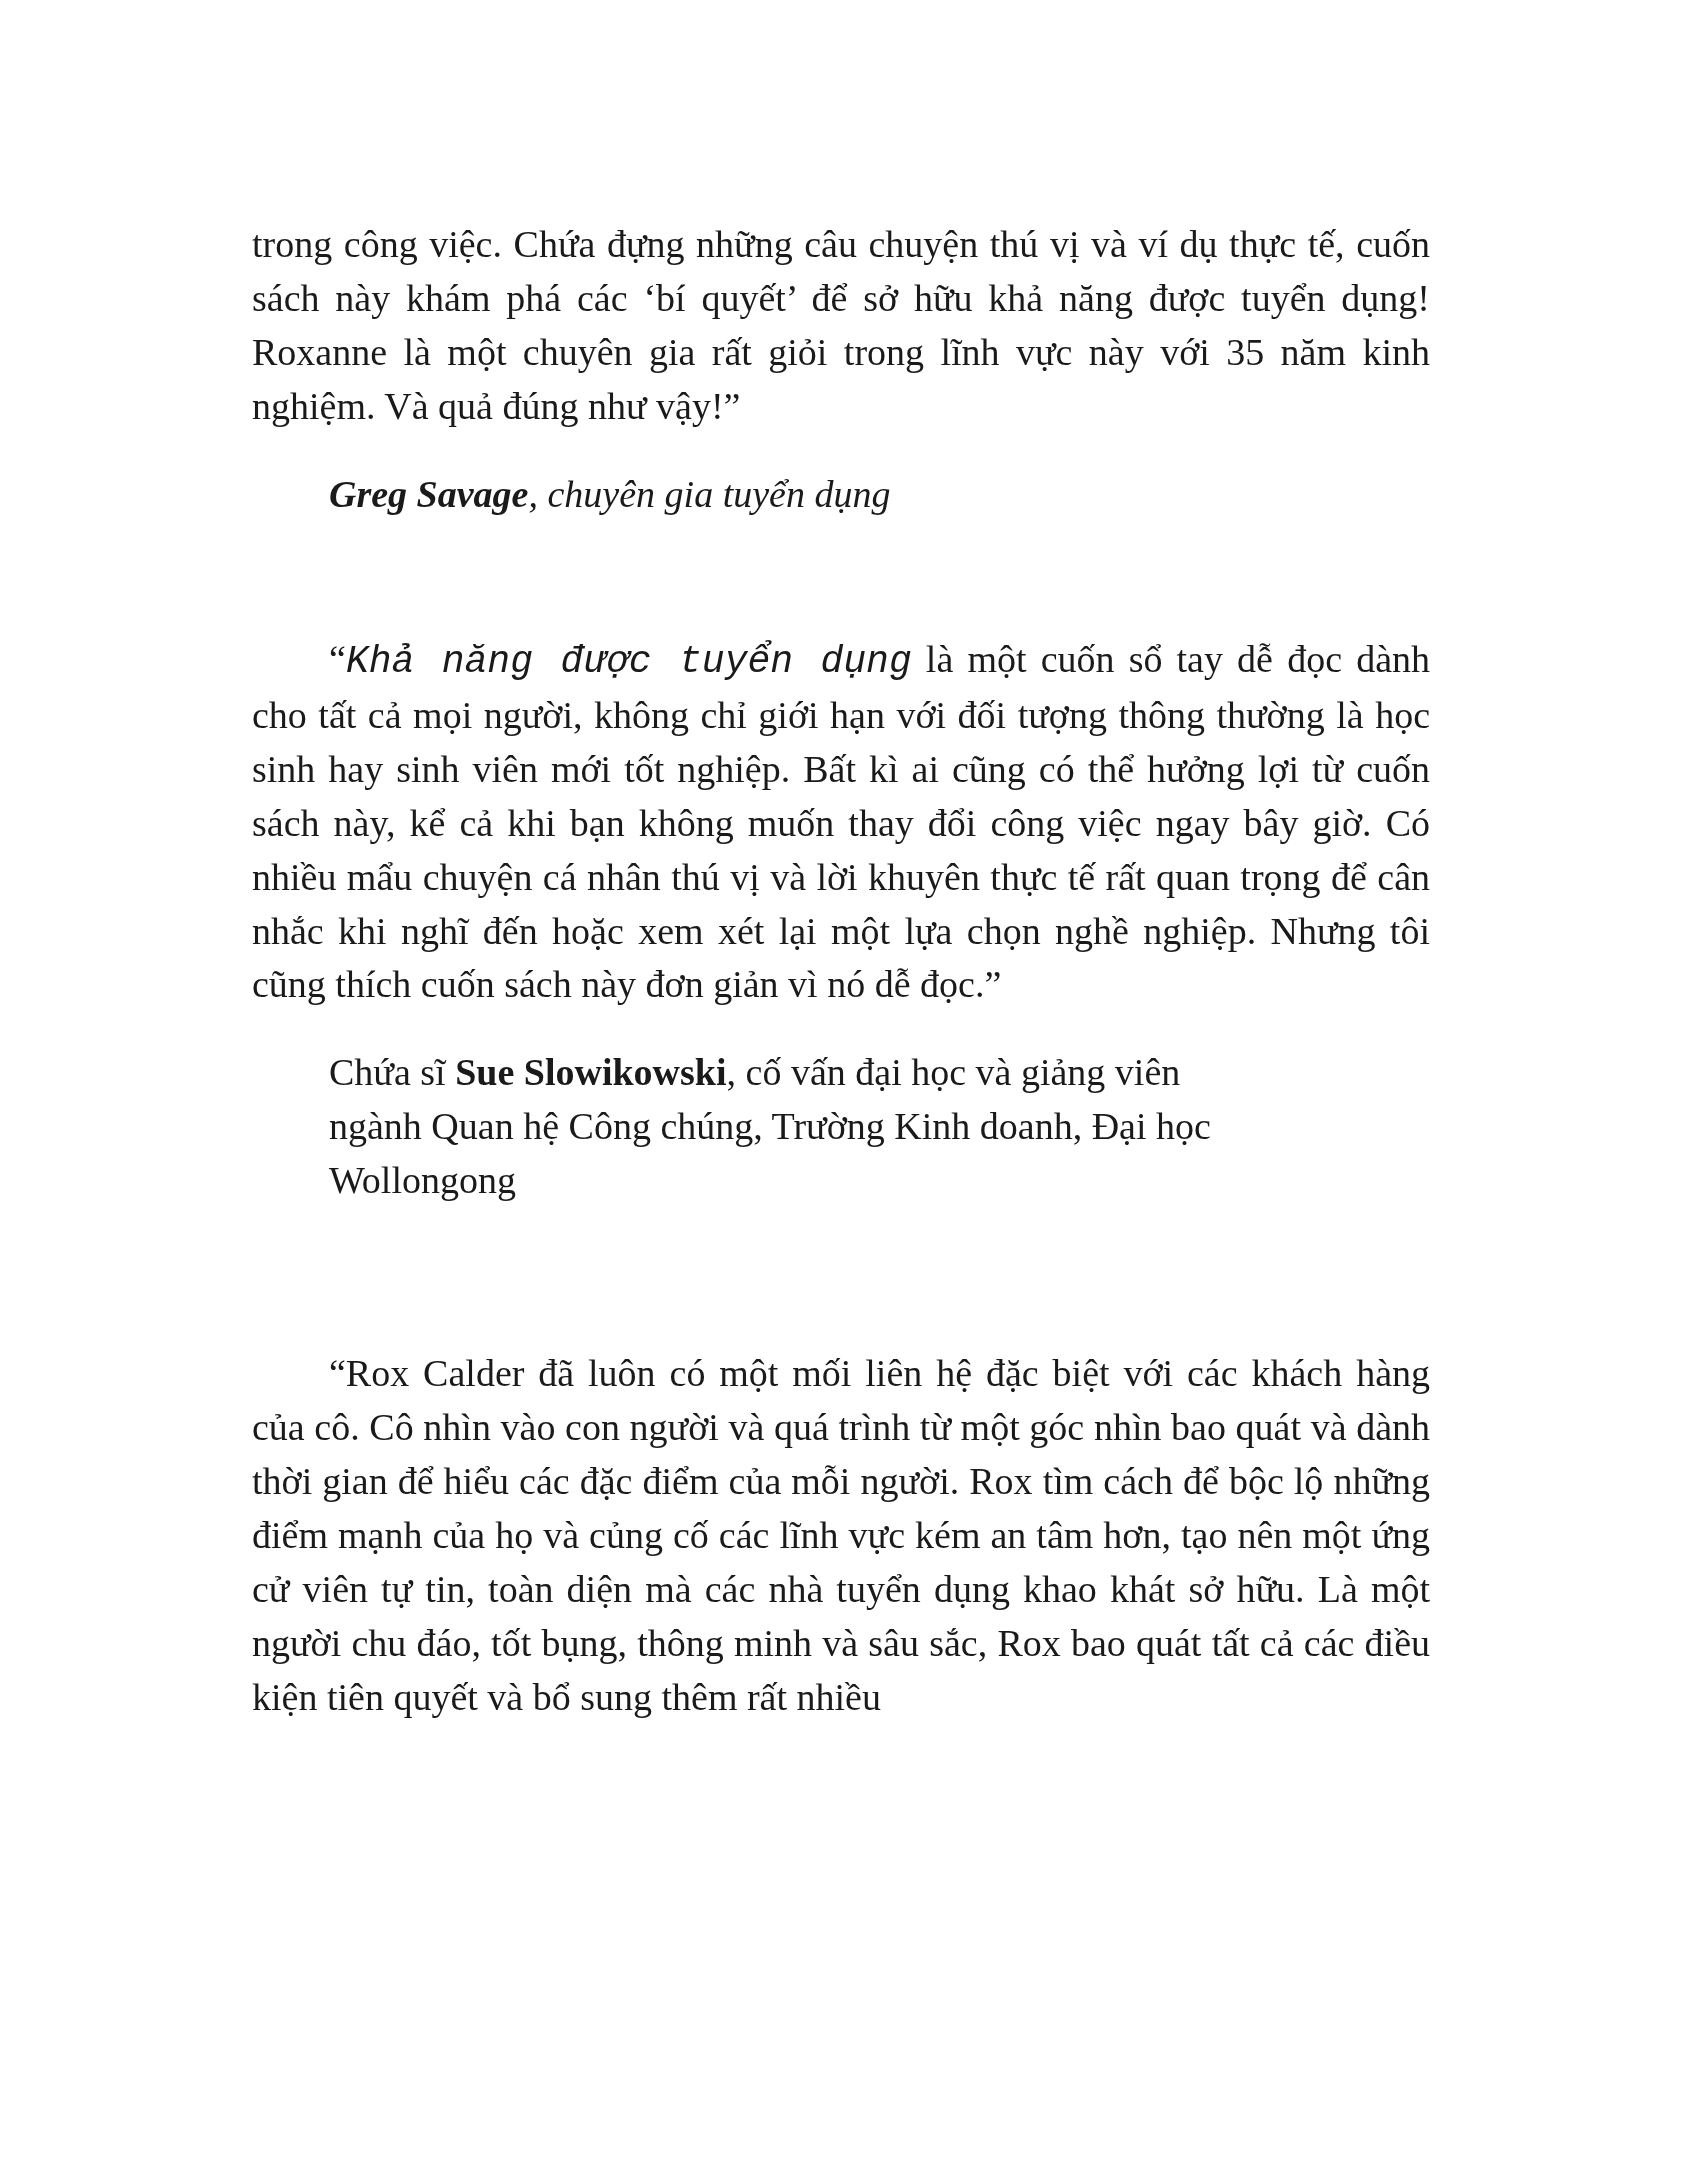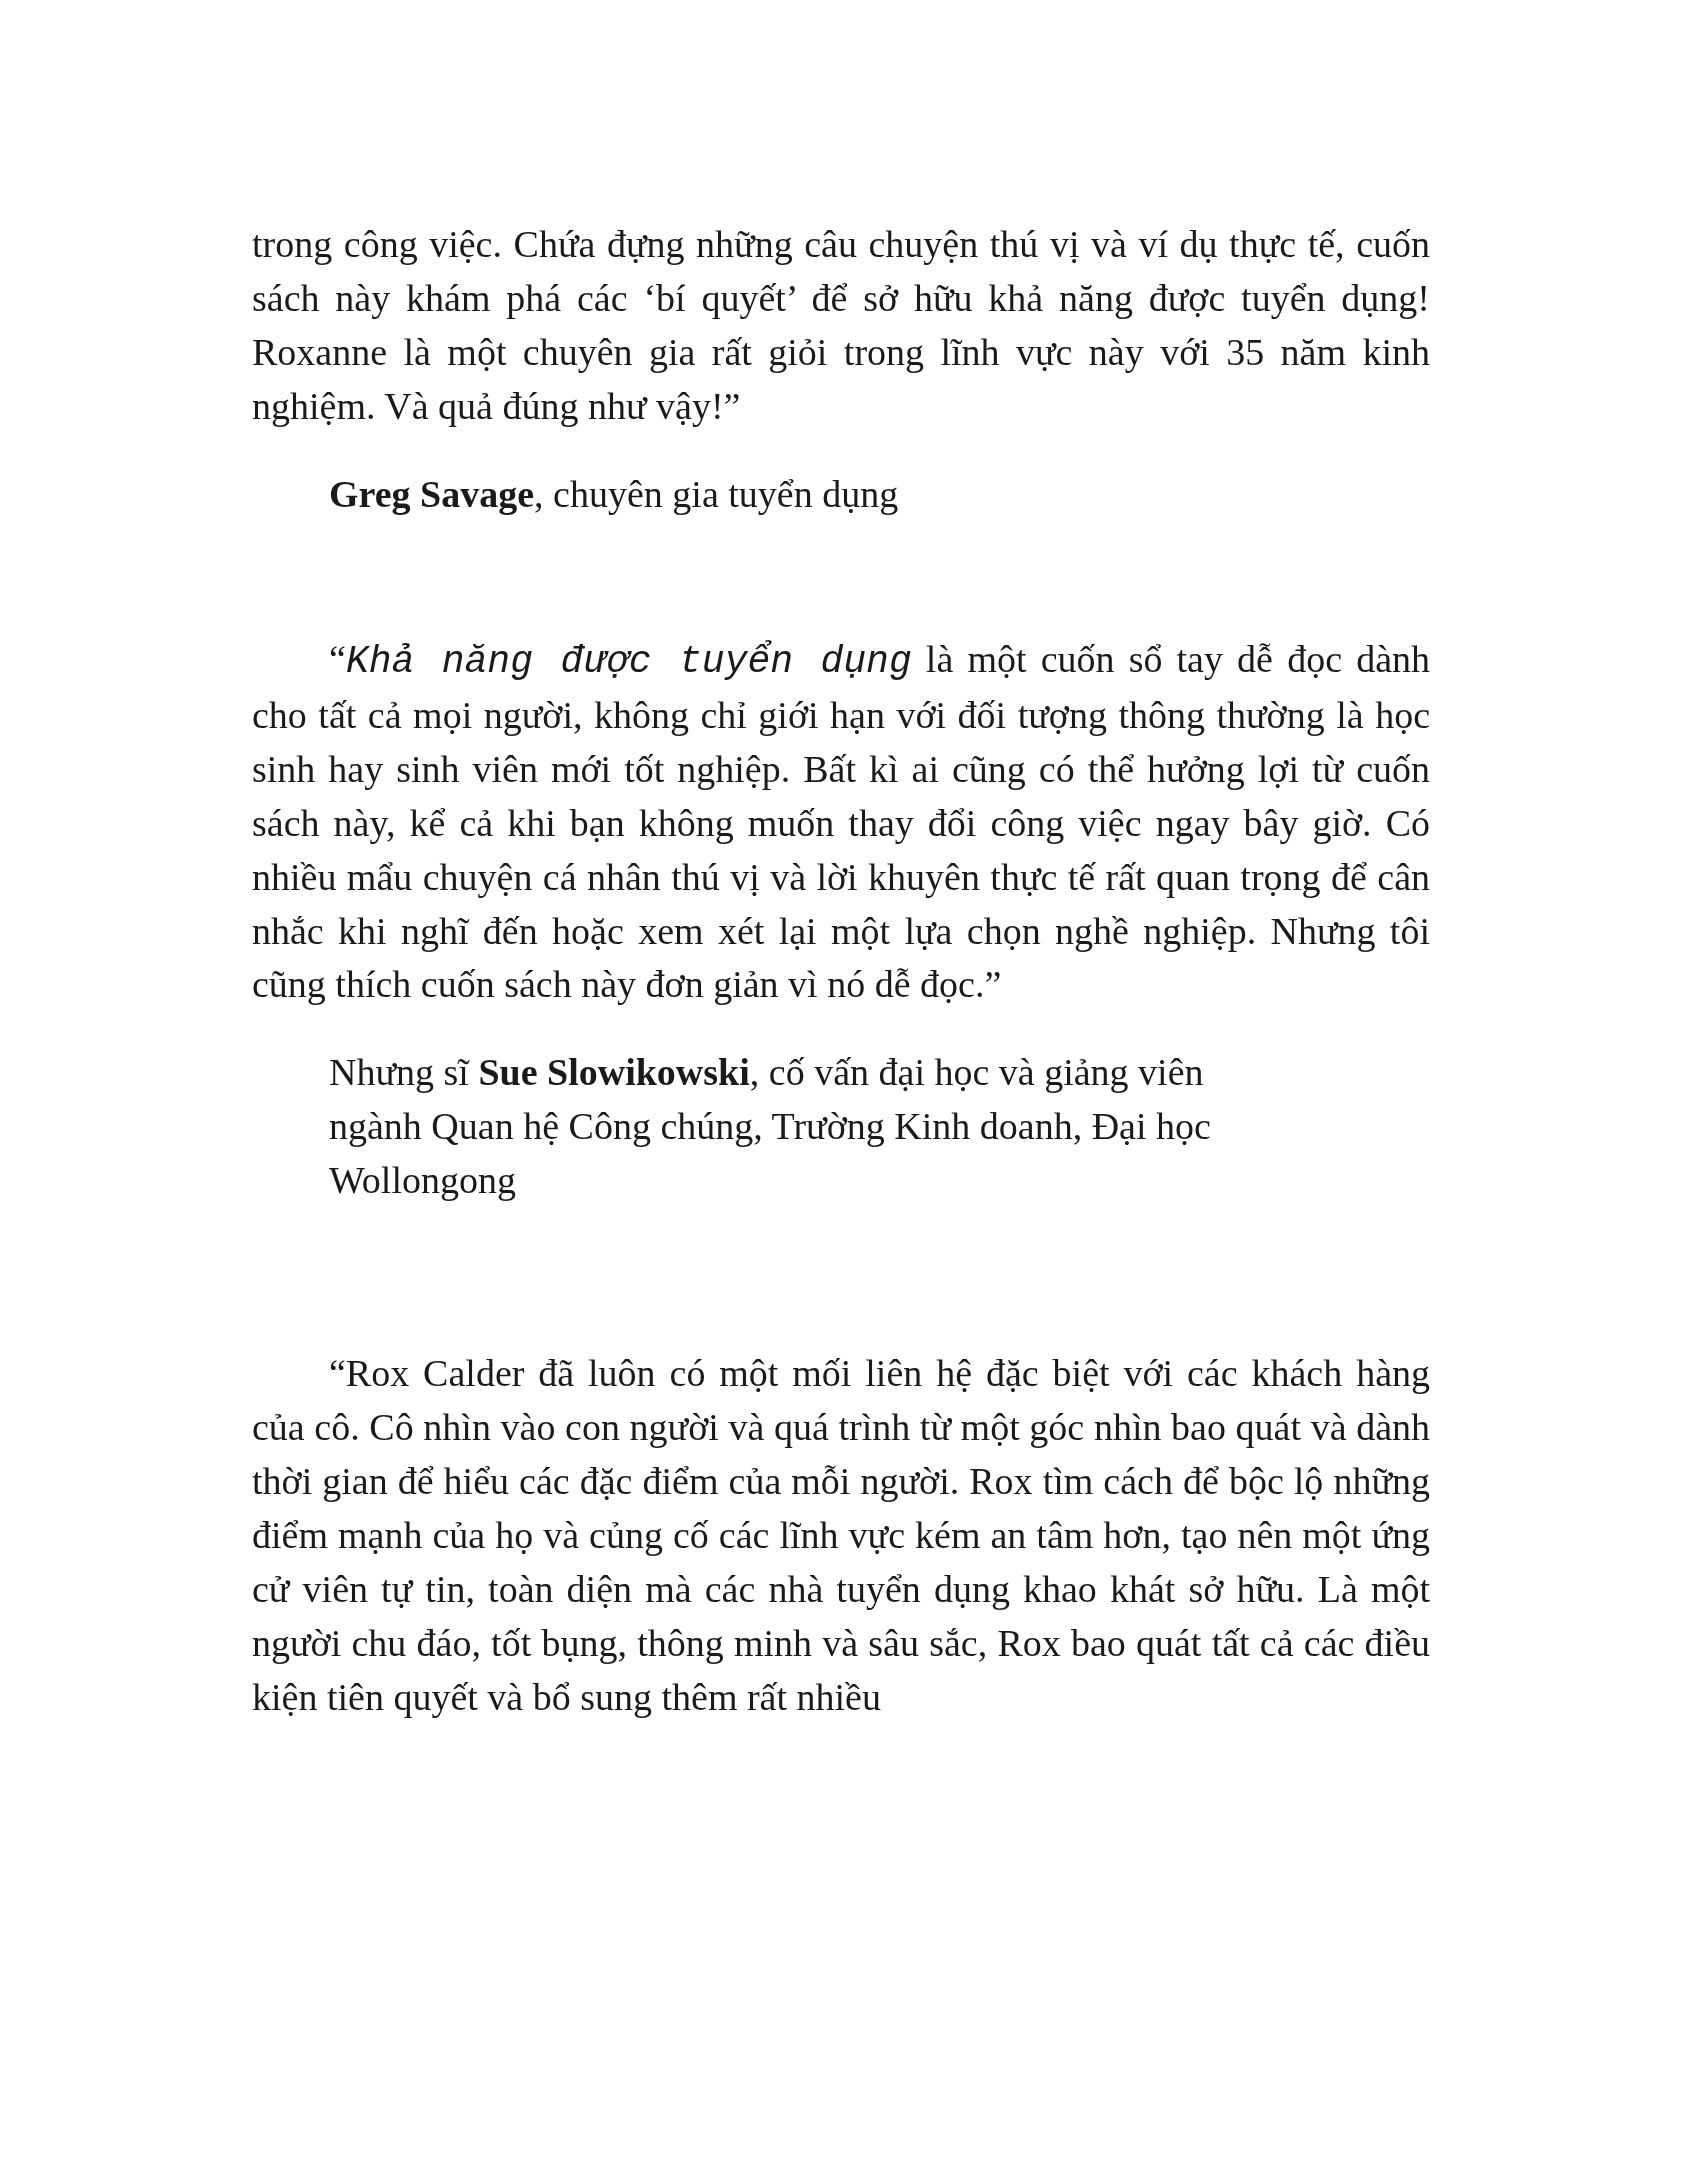--- a/index.html
+++ b/index.html
@@ -33,20 +33,21 @@
   }
   .indent {
     text-indent: 77px;
   }
   .attrib {
     margin-top: 34px;
     padding-left: 77px;
     text-align: left;
     font-size: 38px;
     line-height: 1.42;
+    font-style: italic;
   }
   .attrib-multiline {
     margin-top: 34px;
     padding-left: 77px;
     text-align: left;
     font-size: 38px;
     line-height: 1.42;
     width: 931px;
   }
   .gap-large { height: 111px; }
@@ -62,21 +63,21 @@
   <div class="content">
 
     <p class="quote-block">trong công việc. Chứa đựng những câu chuyện thú vị và ví dụ thực tế, cuốn sách này khám phá các ‘bí quyết’ để sở hữu khả năng được tuyển dụng! Roxanne là một chuyên gia rất giỏi trong lĩnh vực này với 35 năm kinh nghiệm. Và quả đúng như vậy!”</p>
 
     <p class="attrib"><span class="bold">Greg Savage</span><span>, chuyên gia tuyển dụng</span></p>
 
     <div class="gap-large"></div>
 
     <p class="indent"><span>“</span><span class="ital">Khả năng được tuyển dụng</span><span> là một cuốn sổ tay dễ đọc dành cho tất cả mọi người, không chỉ giới hạn với đối tượng thông thường là học sinh hay sinh viên mới tốt nghiệp. Bất kì ai cũng có thể hưởng lợi từ cuốn sách này, kể cả khi bạn không muốn thay đổi công việc ngay bây giờ. Có nhiều mẩu chuyện cá nhân thú vị và lời khuyên thực tế rất quan trọng để cân nhắc khi nghĩ đến hoặc xem xét lại một lựa chọn nghề nghiệp. Nhưng tôi cũng thích cuốn sách này đơn giản vì nó dễ đọc.”</span></p>
 
-    <p class="attrib-multiline"><span>Nhưng sĩ </span><span class="bold">Sue Slowikowski</span><span>, cố vấn đại học và giảng viên ngành Quan hệ Công chúng, Trường Kinh doanh, Đại học Wollongong</span></p>
+    <p class="attrib-multiline"><span>Chứa sĩ </span><span class="bold">Sue Slowikowski</span><span>, cố vấn đại học và giảng viên ngành Quan hệ Công chúng, Trường Kinh doanh, Đại học Wollongong</span></p>
 
     <div class="gap-xlarge"></div>
 
     <p class="indent">“Rox Calder đã luôn có một mối liên hệ đặc biệt với các khách hàng của cô. Cô nhìn vào con người và quá trình từ một góc nhìn bao quát và dành thời gian để hiểu các đặc điểm của mỗi người. Rox tìm cách để bộc lộ những điểm mạnh của họ và củng cố các lĩnh vực kém an tâm hơn, tạo nên một ứng cử viên tự tin, toàn diện mà các nhà tuyển dụng khao khát sở hữu. Là một người chu đáo, tốt bụng, thông minh và sâu sắc, Rox bao quát tất cả các điều kiện tiên quyết và bổ sung thêm rất nhiều</p>
 
   </div>
 </div>
 
 
 </body></html>

